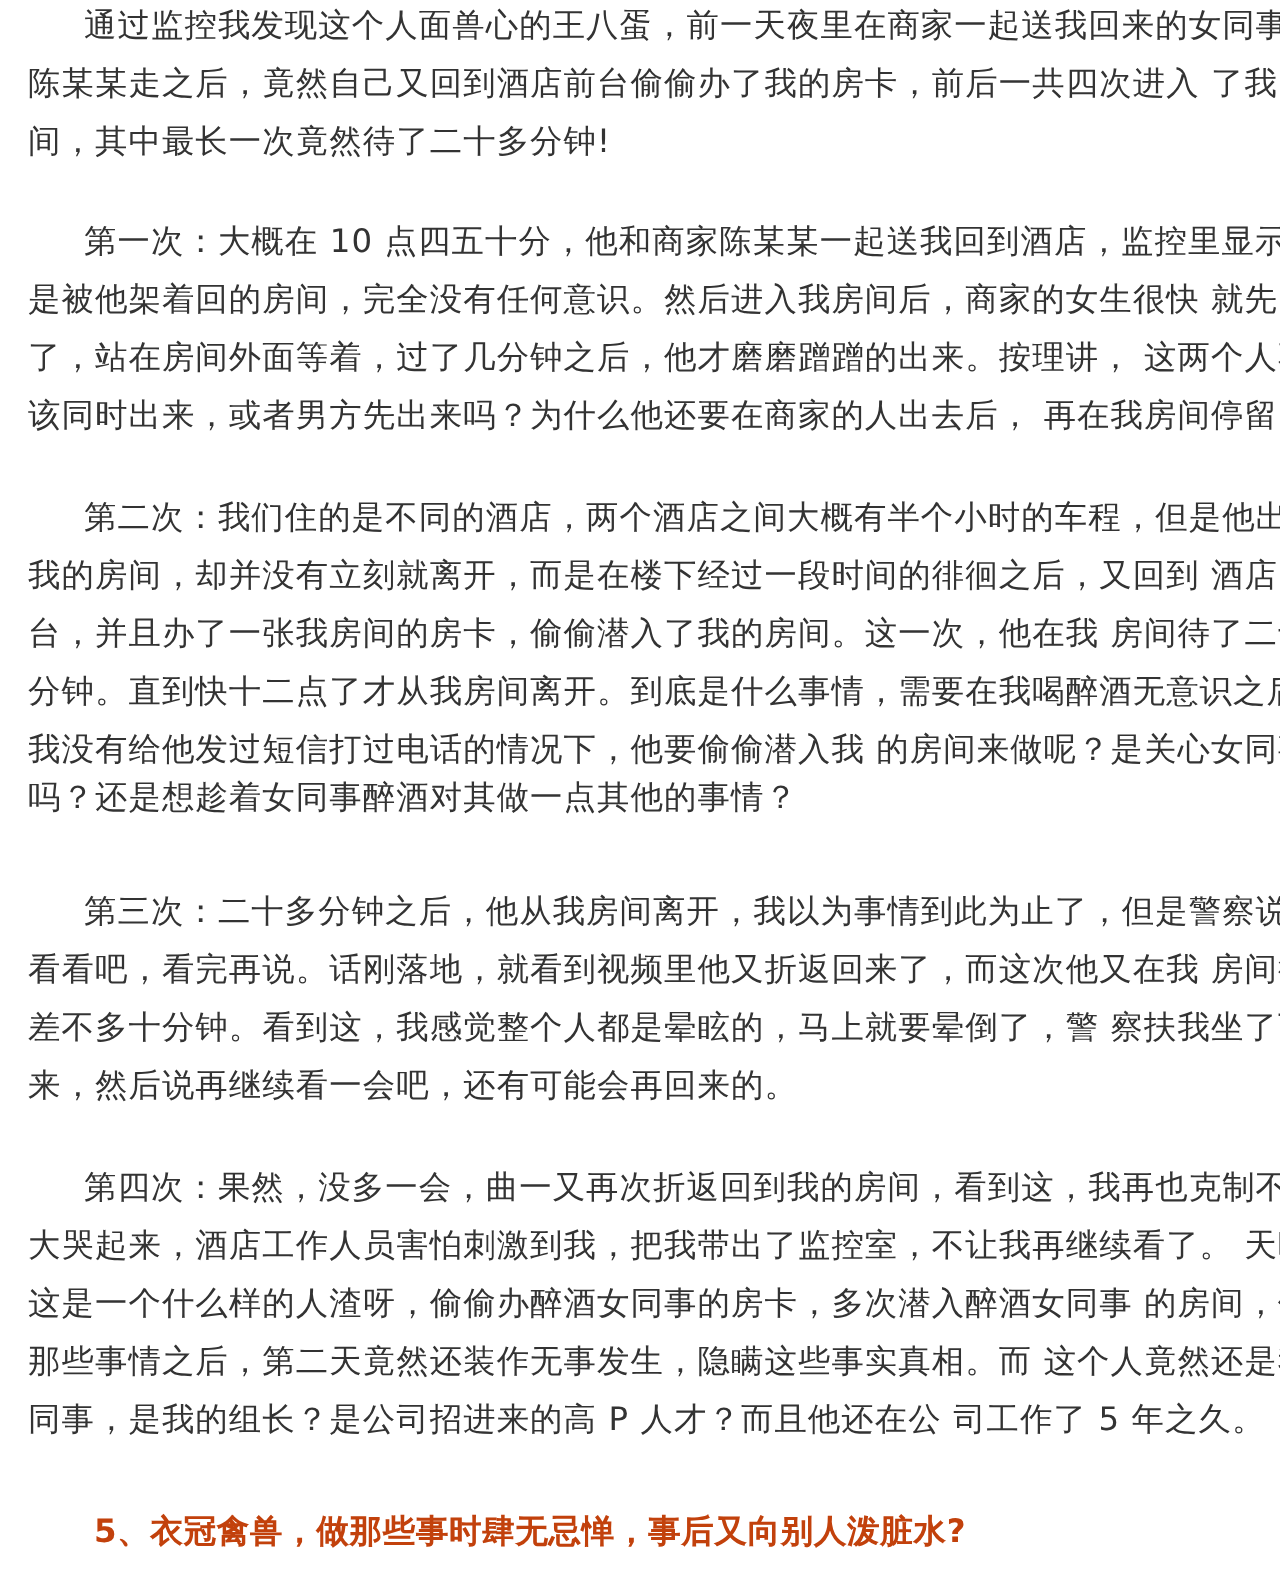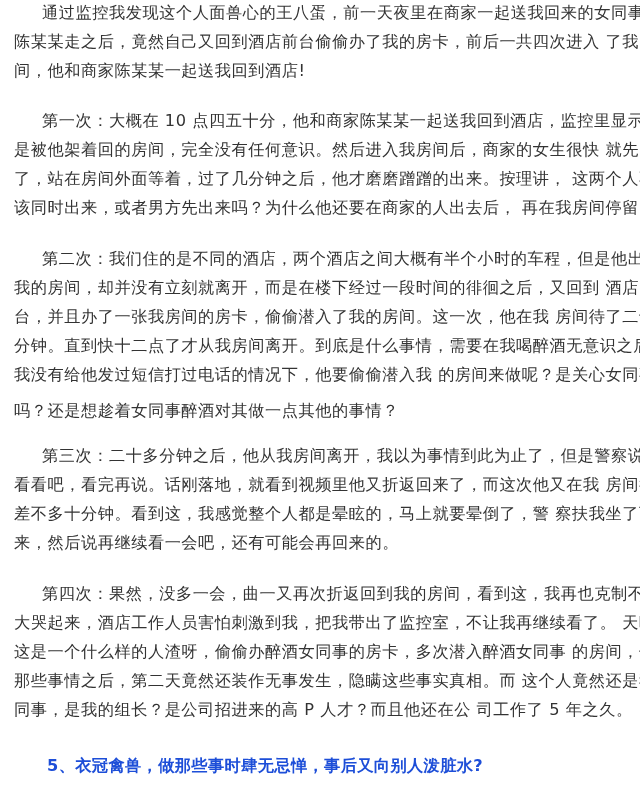--- a/index.html
+++ b/index.html
@@ -38,50 +38,50 @@
   .line.indent {
     left: 28px;
   }
   .heading {
     position: absolute;
     left: 47px;
     top: 755px;
     font-size: 16.2px;
     line-height: 22px;
     font-weight: bold;
-    color: #1d4ed8;
+    color: #c2410c;
     white-space: nowrap;
     letter-spacing: 0.4px;
   }
 </style>
 </head>
 <body>
 
 <div class="article">
 
   <div class="para" style="top:3px;">
     <div class="line indent" style="top:0px;">通过监控我发现这个人面兽心的王八蛋，前一天夜里在商家一起送我回来的女同事 的</div>
     <div class="line" style="top:29px;">陈某某走之后，竟然自己又回到酒店前台偷偷办了我的房卡，前后一共四次进入 了我的房</div>
-    <div class="line" style="top:58px;">间，他和商家陈某某一起送我回到酒店!</div>
+    <div class="line" style="top:58px;">间，其中最长一次竟然待了二十多分钟!</div>
   </div>
 
   <div class="para" style="top:111px;">
     <div class="line indent" style="top:0px;">第一次：大概在 10 点四五十分，他和商家陈某某一起送我回到酒店，监控里显示 我</div>
     <div class="line" style="top:29px;">是被他架着回的房间，完全没有任何意识。然后进入我房间后，商家的女生很快 就先出来</div>
     <div class="line" style="top:58px;">了，站在房间外面等着，过了几分钟之后，他才磨磨蹭蹭的出来。按理讲， 这两个人不应</div>
     <div class="line" style="top:87px;">该同时出来，或者男方先出来吗？为什么他还要在商家的人出去后， 再在我房间停留？</div>
   </div>
 
   <div class="para" style="top:249px;">
     <div class="line indent" style="top:0px;">第二次：我们住的是不同的酒店，两个酒店之间大概有半个小时的车程，但是他出 了</div>
     <div class="line" style="top:29px;">我的房间，却并没有立刻就离开，而是在楼下经过一段时间的徘徊之后，又回到 酒店的前</div>
     <div class="line" style="top:58px;">台，并且办了一张我房间的房卡，偷偷潜入了我的房间。这一次，他在我 房间待了二十多</div>
     <div class="line" style="top:87px;">分钟。直到快十二点了才从我房间离开。到底是什么事情，需要在我喝醉酒无意识之后，在</div>
     <div class="line" style="top:116px;">我没有给他发过短信打过电话的情况下，他要偷偷潜入我 的房间来做呢？是关心女同事</div>
-    <div class="line" style="top:152px;">吗？还是想趁着女同事醉酒对其做一点其他的事情？</div>
+    <div class="line" style="top:140px;">吗？还是想趁着女同事醉酒对其做一点其他的事情？</div>
   </div>
 
   <div class="para" style="top:446px;">
     <div class="line indent" style="top:0px;">第三次：二十多分钟之后，他从我房间离开，我以为事情到此为止了，但是警察说 再</div>
     <div class="line" style="top:29px;">看看吧，看完再说。话刚落地，就看到视频里他又折返回来了，而这次他又在我 房间待了</div>
     <div class="line" style="top:58px;">差不多十分钟。看到这，我感觉整个人都是晕眩的，马上就要晕倒了，警 察扶我坐了下</div>
     <div class="line" style="top:87px;font-family:Liberation Serif, serif;">来，然后说再继续看一会吧，还有可能会再回来的。</div>
   </div>
 
   <div class="para" style="top:584px;">

